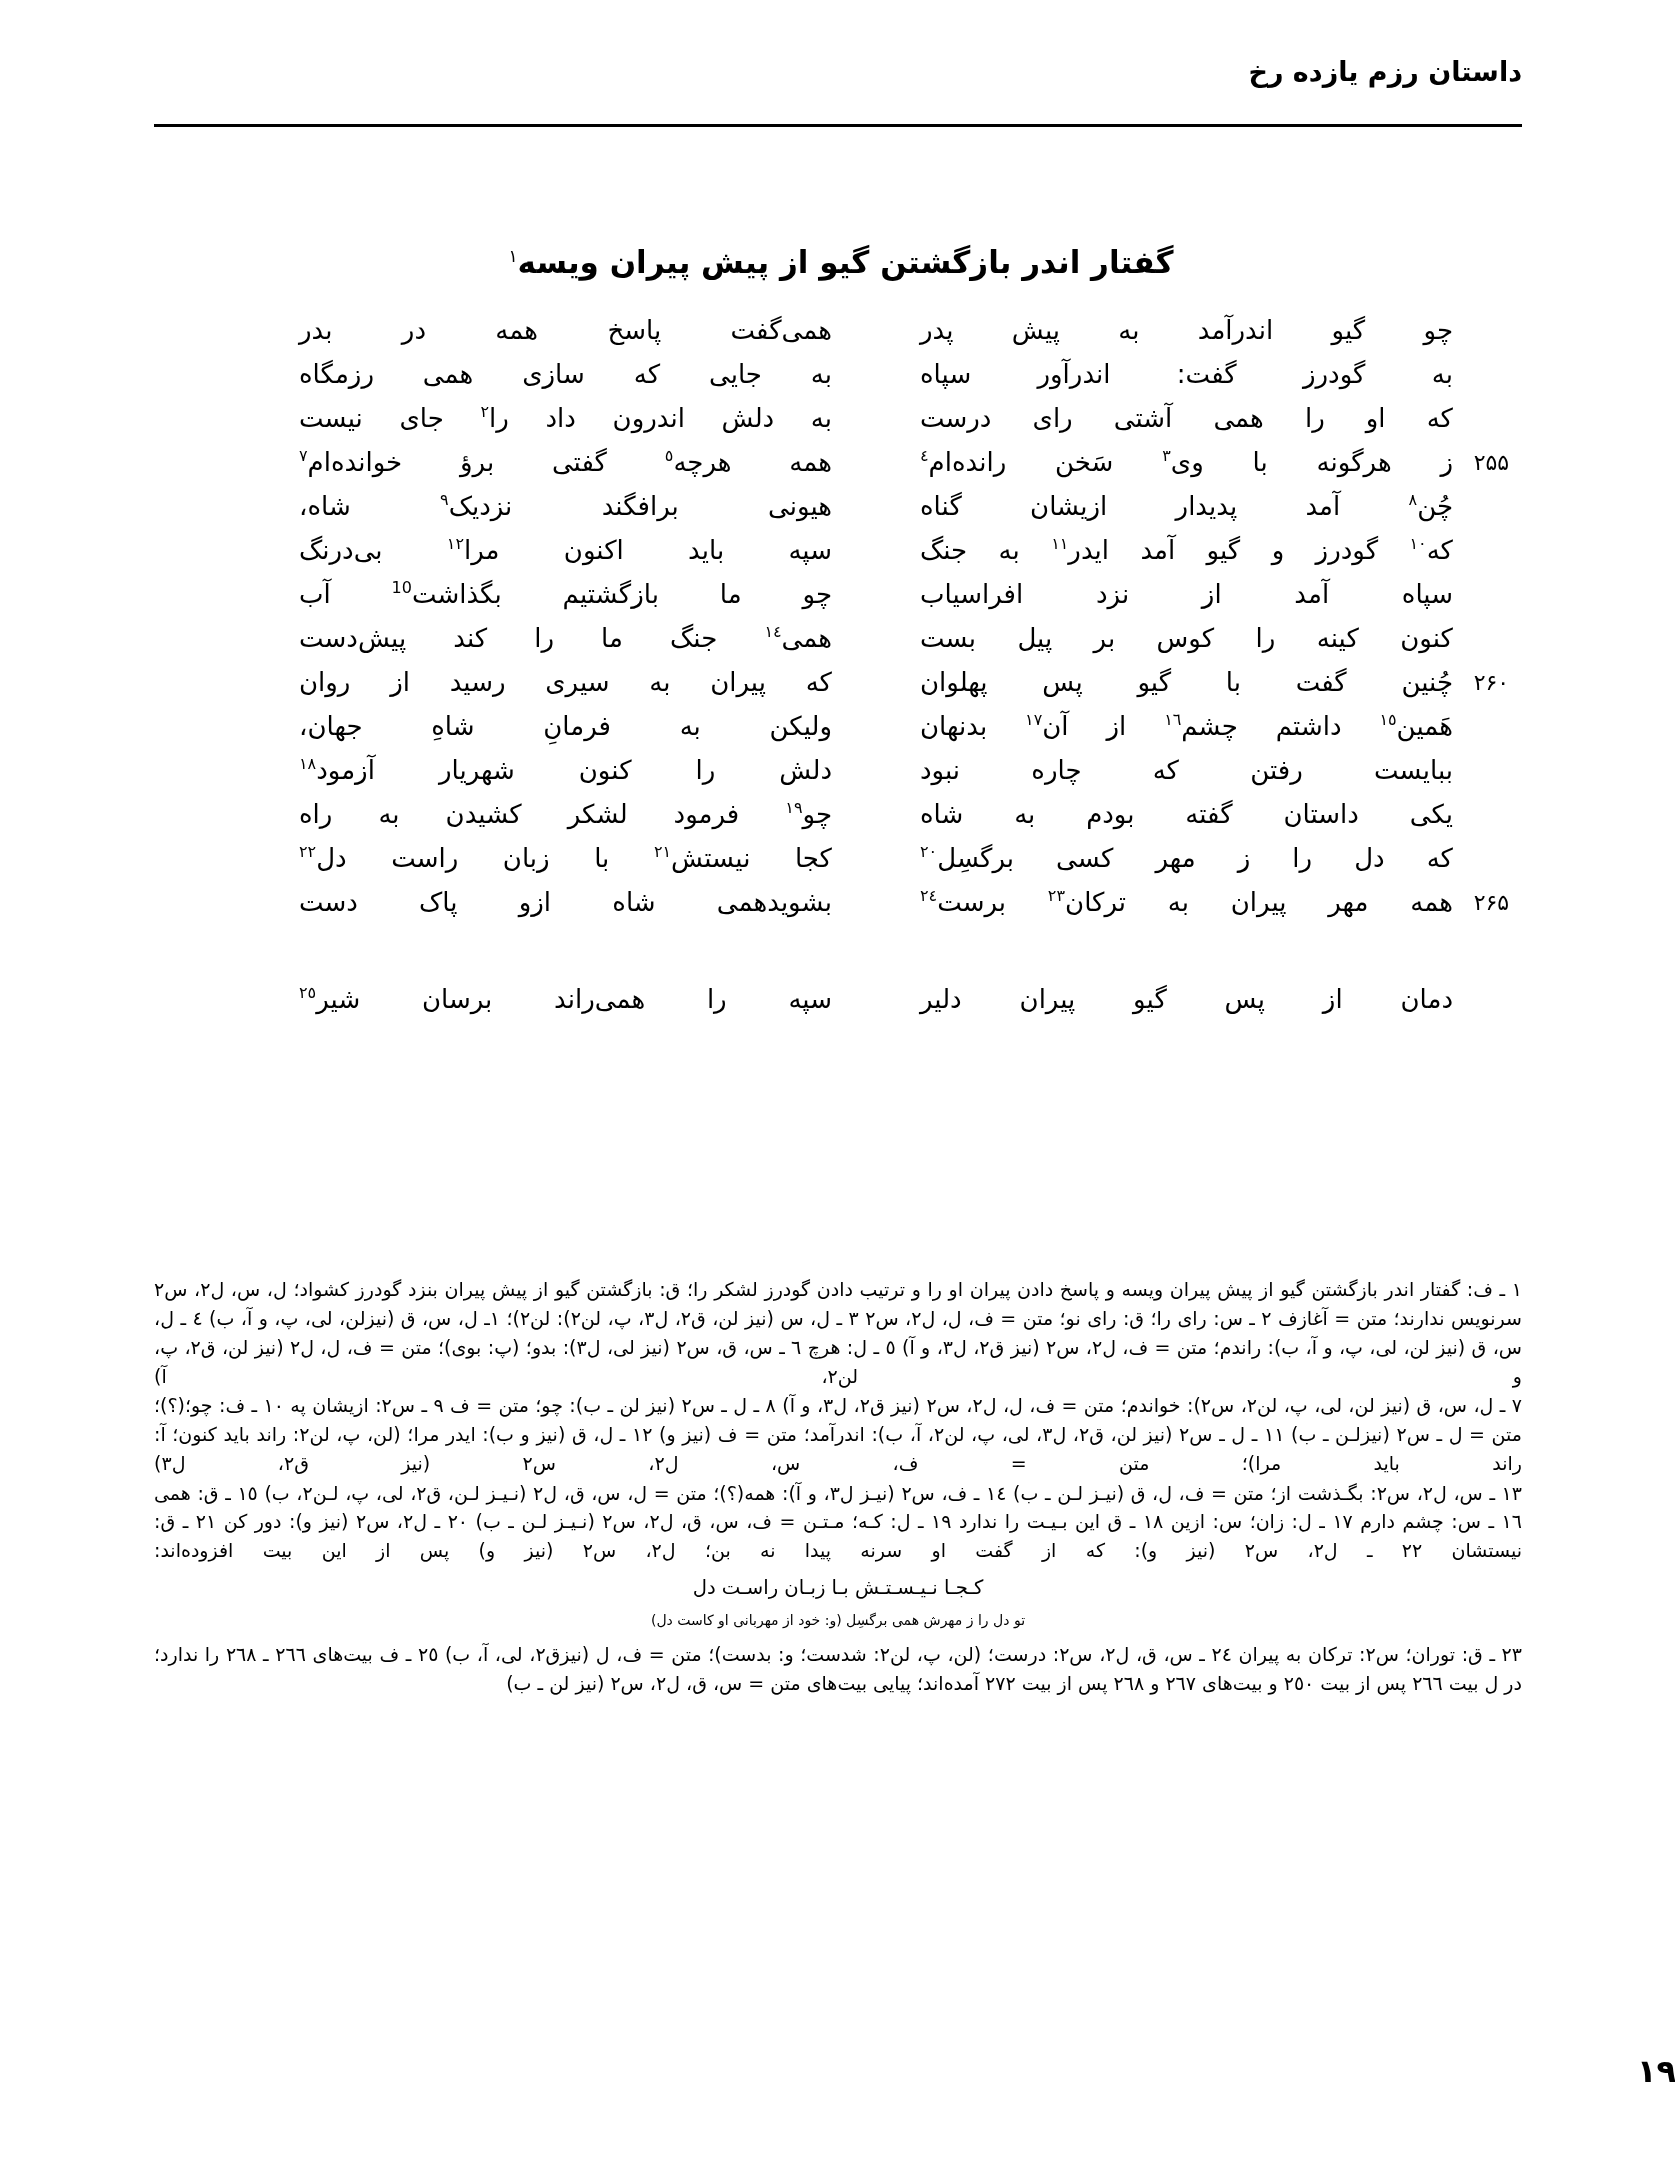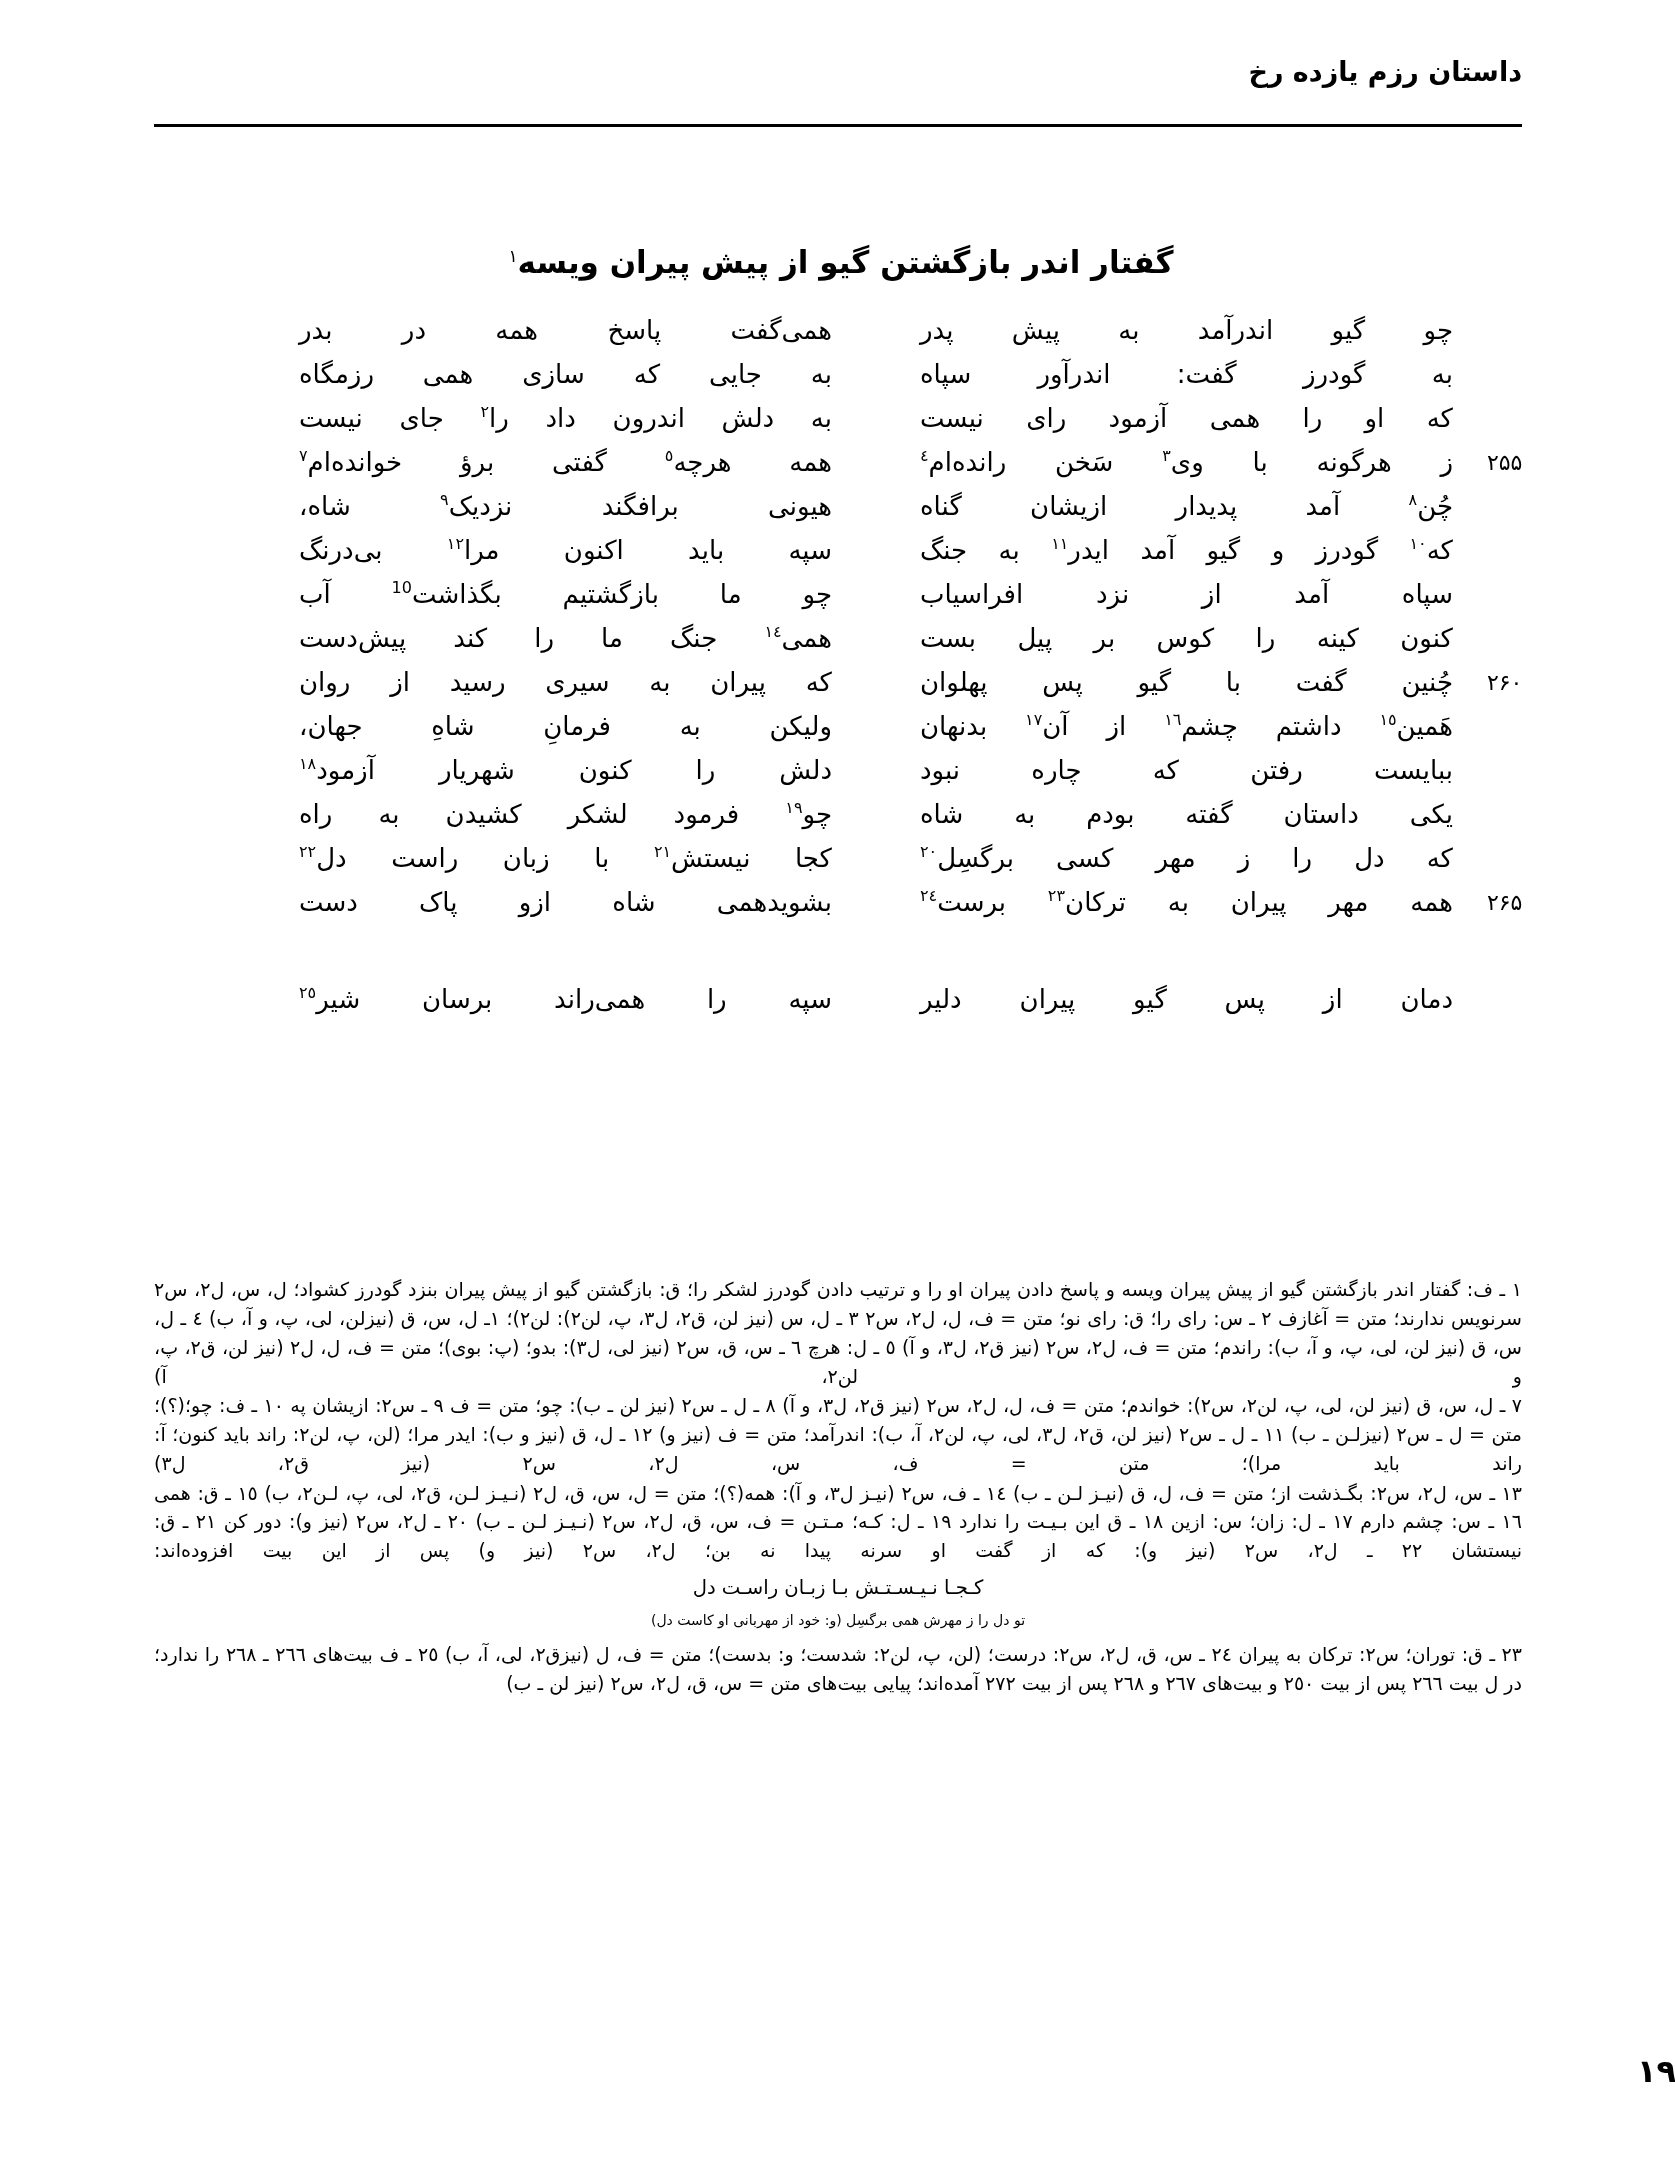--- a/index.html
+++ b/index.html
@@ -73,20 +73,21 @@
     flex-direction: row;
     align-items: flex-start;
   }
   .verse-row.spacer-before { margin-top: 53px; }
 
   .line-no {
     position: absolute;
     right: -1.4px;
     top: 4px;
     width: 62px;
+    text-align: center;
     font-size: 22px;
     line-height: 1;
     letter-spacing: 0.7px;
   }
 
   .hemistich {
     font-size: 26px;
     line-height: 1.1;
     white-space: nowrap;
     text-align: justify;
@@ -170,21 +171,21 @@
         <div class="hemistich hemistich-a">چو گیو اندرآمد به پیش پدر</div>
         <div class="hemistich hemistich-b">همی‌گفت پاسخ همه در بدر</div>
       </div>
       <div class="verse-row">
         <div class="line-no"></div>
         <div class="hemistich hemistich-a">به گودرز گفت: اندرآور سپاه</div>
         <div class="hemistich hemistich-b">به جایی که سازی همی رزمگاه</div>
       </div>
       <div class="verse-row">
         <div class="line-no"></div>
-        <div class="hemistich hemistich-a">که او را همی آزمود رای نیست</div>
+        <div class="hemistich hemistich-a">که او را همی آشتی رای درست</div>
         <div class="hemistich hemistich-b">به دلش اندرون داد را<span class="fn">٢</span> جای نیست</div>
       </div>
       <div class="verse-row">
         <div class="line-no">۲۵۵</div>
         <div class="hemistich hemistich-a">ز هرگونه با وی<span class="fn">٣</span> سَخن رانده‌ام<span class="fn">٤</span></div>
         <div class="hemistich hemistich-b">همه هرچه<span class="fn">٥</span> گفتی برؤ خوانده‌ام<span class="fn">٧</span></div>
       </div>
       <div class="verse-row">
         <div class="line-no"></div>
         <div class="hemistich hemistich-a">چُن<span class="fn">٨</span> آمد پدیدار ازیشان گناه</div>

